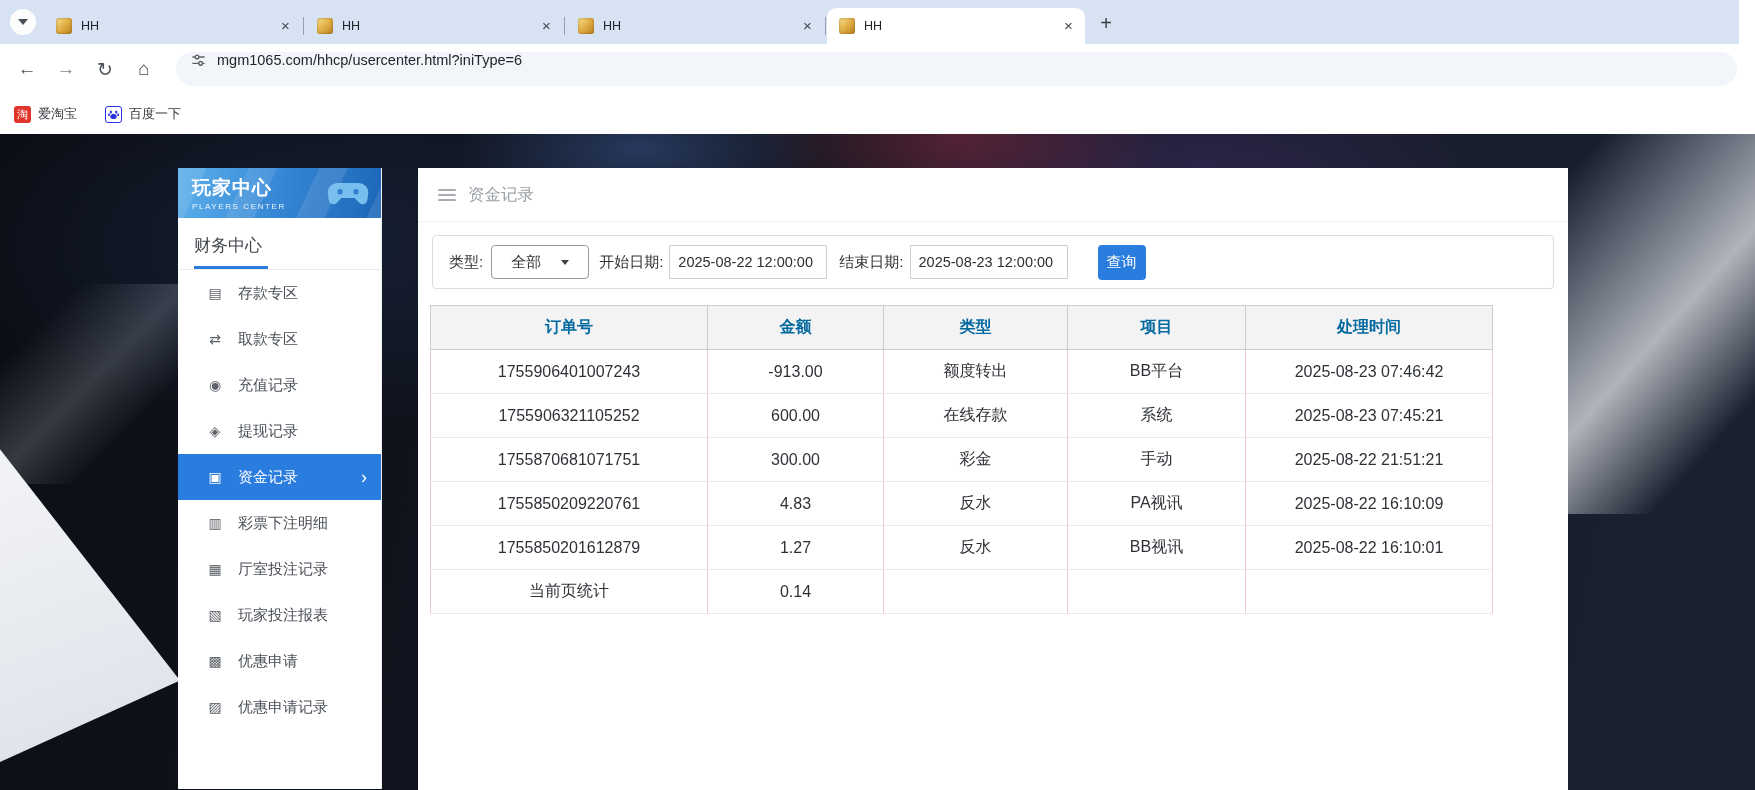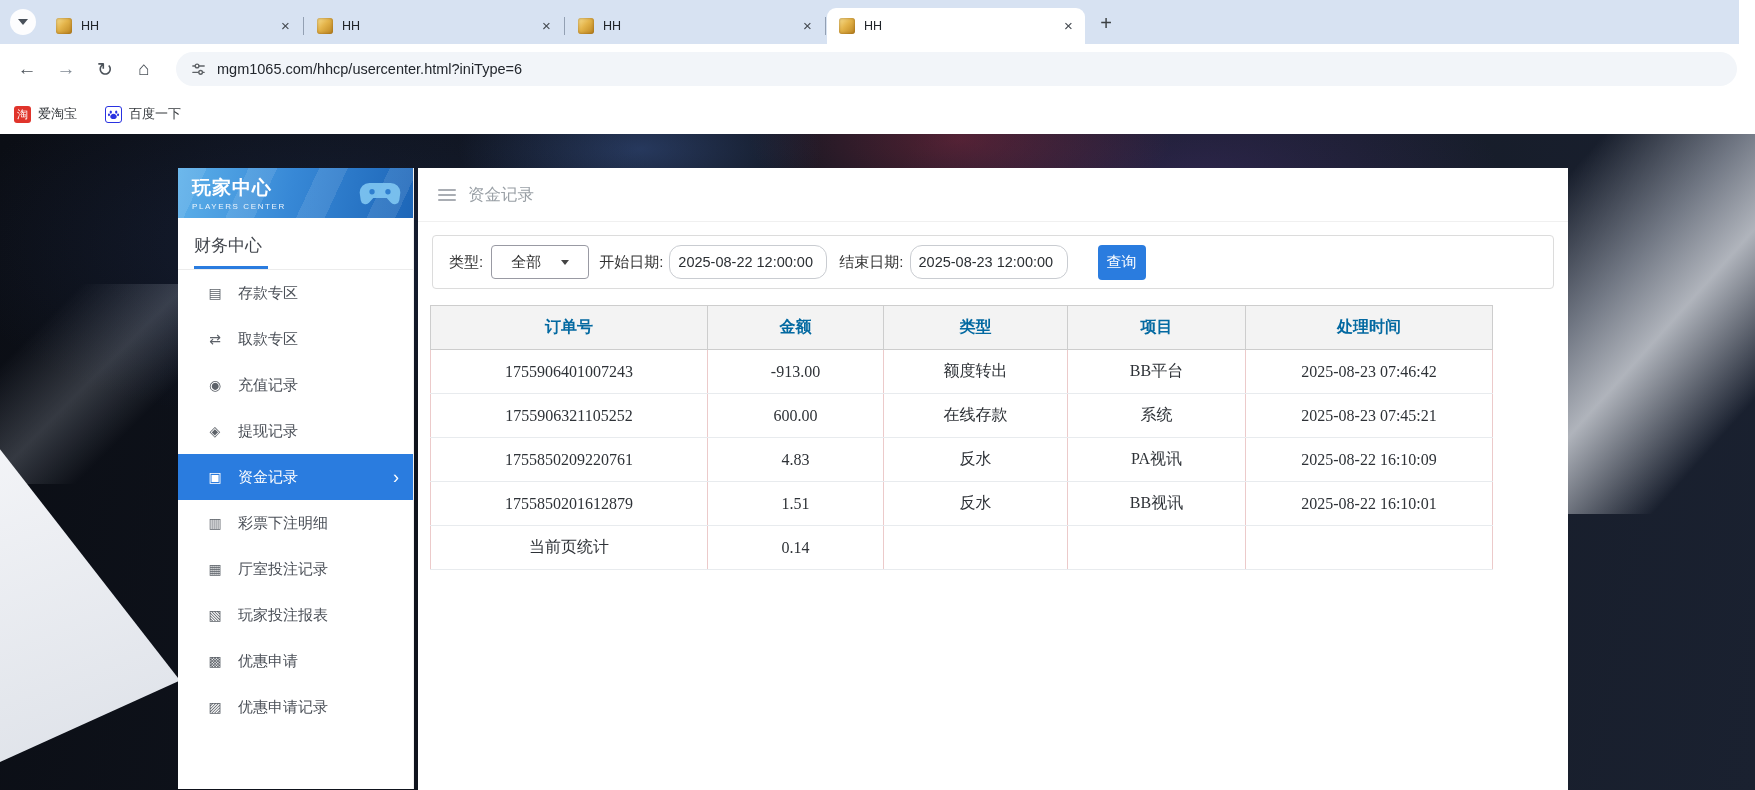--- a/index.html
+++ b/index.html
@@ -25,21 +25,21 @@
   .tab-close { width:17px; height:17px; line-height:16px; text-align:center; font-size:15px;
                color:#43484f; border-radius:50%; }
   .newtab-btn { width:28px; height:28px; margin:0 0 7px 7px; display:flex; align-items:center;
                 justify-content:center; font-size:20px; color:#3c4043; }
 
   .navbar { position:absolute; top:44px; left:0; right:0; height:50px; background:#fff;
             display:flex; align-items:center; padding:0 12px; }
   .nav-icon { width:30px; text-align:center; font-size:19px; color:#4b5259; margin-right:9px; }
   .nav-icon.fwd { color:#818a94; }
   .urlbar { flex:1; height:34px; background:#f2f5f9; border-radius:17px; display:flex;
-            align-items:center; padding:0 14px; margin-left:8px; margin-right:6px; }
+            padding:0 14px; margin-left:8px; margin-right:6px; }
   .url-text { font-size:14.5px; color:#23272d; margin-left:10px; }
 
   .bookmarks { position:absolute; top:94px; left:0; right:0; height:40px; background:#fff;
                display:flex; align-items:center; padding-left:14px; gap:28px; }
   .bookmark { display:flex; align-items:center; gap:7px; font-size:13px; color:#34383c; }
   .bm-icon { width:17px; height:17px; border-radius:3px; display:flex; align-items:center;
              justify-content:center; }
   .bm-icon.tao { background:#e0342b; color:#fff; font-size:11px; }
   .bm-icon.baidu { background:#fff; border:1px solid #2932e1; }
 
@@ -55,21 +55,21 @@
   .streak.s1 { top:-50px; right:-70px; width:360px; height:430px; transform:skewX(-20deg);
     background:linear-gradient(118deg, transparent 18%, rgba(222,228,238,.45) 42%,
                rgba(240,243,248,.7) 58%, transparent 84%); }
   .streak.s2 { top:150px; left:-60px; width:260px; height:200px; transform:skewX(-28deg);
     background:linear-gradient(115deg, transparent 25%, rgba(200,208,220,.22) 55%, transparent 80%); }
   .triangle { position:absolute; left:0; top:288px; width:180px; height:340px;
     background:linear-gradient(160deg,#f4f5f8,#dde1e8);
     clip-path:polygon(0 8%, 100% 76%, 0 100%); }
 
   
-  .sidebar { position:absolute; left:178px; top:34px; width:236px; bottom:1px; background:#fff;
+  .sidebar { position:absolute; left:178px; top:34px; width:204px; bottom:1px; background:#fff;
              border-right:1px solid #f0f0f0; }
   .sidebar-header { height:50px; display:flex; align-items:center; padding-left:14px;
     position:relative; overflow:hidden;
     background:linear-gradient(100deg,#5cb0ea 0%, #3788d6 48%, #1d66b8 100%); }
   .sidebar-header::after { content:""; position:absolute; inset:0;
     background:repeating-linear-gradient(115deg, rgba(255,255,255,.10) 0 26px, rgba(255,255,255,0) 26px 64px); }
   .sh-title { font-size:19px; font-weight:bold; color:#fff; letter-spacing:1px; }
   .sh-sub { font-size:8px; color:rgba(255,255,255,.9); letter-spacing:1.6px; margin-top:1px; }
   .gamepad { position:absolute; right:10px; top:12px; z-index:1; }
   .sidebar-section { padding:16px 16px 0; border-bottom:1px solid #ececec; }
@@ -89,32 +89,32 @@
   .hamburger { width:18px; display:flex; flex-direction:column; gap:3px; }
   .hamburger i { display:block; height:2px; background:#a9adb3; border-radius:1px; }
   .main-title { font-size:16.5px; color:#9aa0a6; margin-left:12px; }
 
   .filter-box { margin:13px 14px 0; height:54px; border:1px solid #dcdcdc; border-radius:4px;
     display:flex; align-items:center; padding:0 16px; font-size:15px; color:#333; }
   .select-box { width:98px; height:34px; border:1px solid #999aa3; border-radius:4px; background:#fff;
     display:flex; align-items:center; justify-content:space-between; padding:0 19px; margin:0 10px 0 8px; }
   .caret { width:0; height:0; border-left:4px solid transparent; border-right:4px solid transparent;
            border-top:5px solid #444; }
-  .date-input { width:158px; height:34px; border:1px solid #c9ccd1; border-radius:12px;
+  .date-input { width:158px; height:34px; border:1px solid #c9ccd1; border-radius:1px;
     font-size:14.5px; color:#2b2f33; padding:0 8px; margin:0 12px 0 6px; font-family:inherit; }
   .query-btn { width:48px; height:35px; background:#2a7cdf; color:#fff; border:none; border-radius:4px;
     font-size:15px; margin-left:18px; font-family:inherit; }
 
   .data-table { border-collapse:collapse; table-layout:fixed; width:1062px; margin:16px 0 0 12px;
                 background:#fff; border:1px solid #cdcdcd; }
   .data-table th { height:44px; background:#f3f3f3; border:1px solid #cdcdcd;
     font-size:16px; font-weight:bold; color:#0369a1; text-align:center; }
   .data-table td { height:44px; font-size:16px; color:#2e3237; text-align:center;
     border-left:1px solid #eccaca; border-right:1px solid #eccaca;
-    border-top:1px solid #e8ebee; border-bottom:1px solid #e8ebee;font-family:Liberation Serif, serif; }
+    border-top:1px solid #e8ebee; border-bottom:1px solid #e8ebee; }
 </style>
 </head>
 <body>
 
 <div class="tabbar">
   <div class="tab-search">
     <span class="chev-down"></span>
   </div>
   <div class="tab-strip">
       <div class="tab">
@@ -293,29 +293,36 @@
             <td>2025-08-23 07:46:42</td>
           </tr>
           <tr>
             <td>1755906321105252</td>
             <td>600.00</td>
             <td>在线存款</td>
             <td>系统</td>
             <td>2025-08-23 07:45:21</td>
           </tr>
           <tr>
+            <td>1755870681071751</td>
+            <td>300.00</td>
+            <td>彩金</td>
+            <td>手动</td>
+            <td>2025-08-22 21:51:21</td>
+          </tr>
+          <tr>
             <td>1755850209220761</td>
             <td>4.83</td>
             <td>反水</td>
             <td>PA视讯</td>
             <td>2025-08-22 16:10:09</td>
           </tr>
           <tr>
             <td>1755850201612879</td>
-            <td>1.51</td>
+            <td>1.27</td>
             <td>反水</td>
             <td>BB视讯</td>
             <td>2025-08-22 16:10:01</td>
           </tr>
           <tr>
             <td>当前页统计</td>
             <td>0.14</td>
             <td></td>
             <td></td>
             <td></td>

